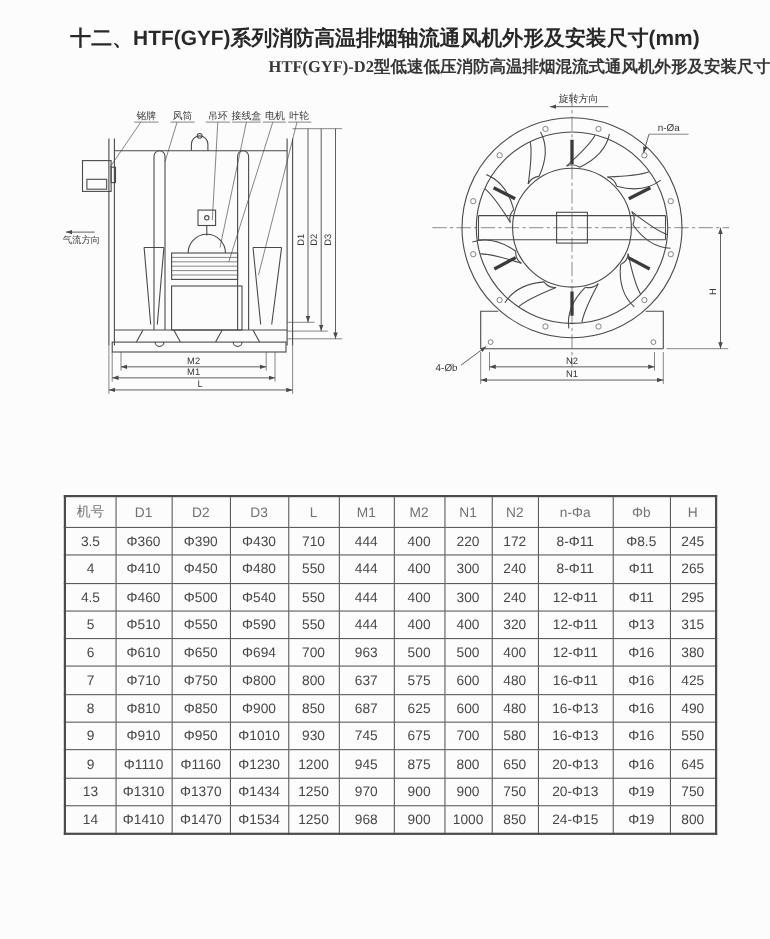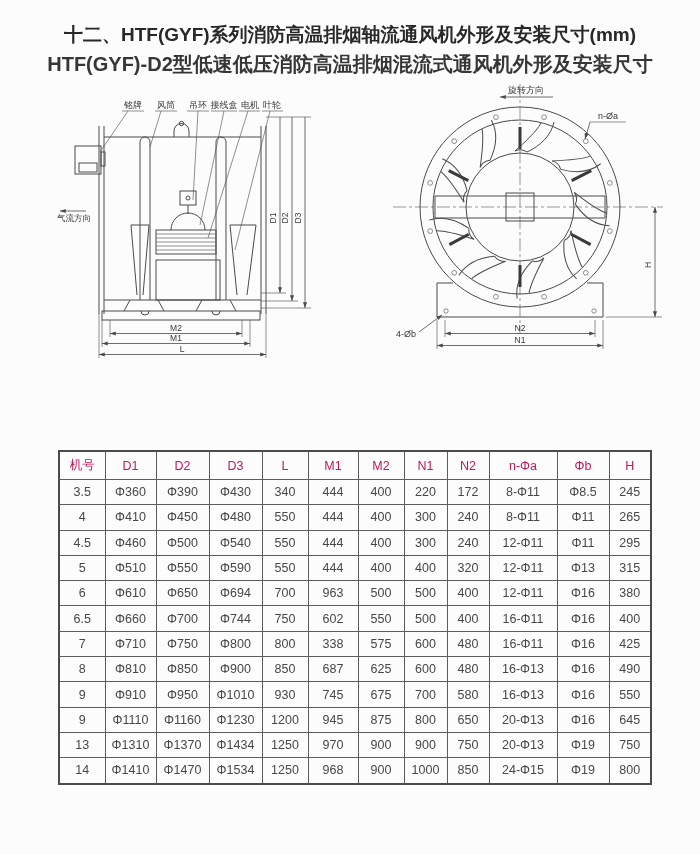--- a/index.html
+++ b/index.html
@@ -1,35 +1,35 @@
 <!DOCTYPE html>
 <html><head>
 <meta charset="utf-8">
 <style>
   html,body{margin:0;padding:0;background:#e8e8e8;}
   .page{position:relative;width:700px;height:854px;background:#fcfcfc;overflow:hidden;
         font-family:"Liberation Sans",sans-serif;color:#333;}
   .title{position:absolute;top:22px;left:0;width:100%;text-align:center;
          font-size:19px;font-weight:bold;color:#282828;letter-spacing:0px;}
-  .subtitle{position:absolute;top:51px;left:0;width:100%;text-align:center;
-            font-family:Liberation Sans, sans-serif;font-size:20px;font-weight:600;color:#363636;}
+  .subtitle{position:absolute;top:51px;left:0;width:100%;text-align:right;
+            font-family:Liberation Serif, serif;font-size:15px;font-weight:600;color:#363636;}
   svg.draw{position:absolute;}
   svg.draw .ln{stroke:#4a4a4a;stroke-width:1;fill:none;}
   svg.draw .thin{stroke:#555;stroke-width:.65;fill:none;}
   svg.draw .dim{stroke:#4a4a4a;stroke-width:.8;fill:none;}
   svg.draw .cl{stroke:#6a6a6a;stroke-width:.7;fill:none;stroke-dasharray:13 3 3 3;}
   svg.draw .bold{stroke:#3a3a3a;stroke-width:3;fill:none;}
   svg.draw text{fill:#383838;font-family:"Liberation Sans",sans-serif;}
   .t9{font-size:9px;} .t8{font-size:8.5px;}
   .dims-table{position:absolute;left:58px;top:450px;width:592px;border-collapse:collapse;
               table-layout:fixed;font-size:12.5px;color:#474747;
               border:2px solid #4b4b4b;}
   .dims-table th,.dims-table td{border:1px solid #5c5c5c;text-align:center;vertical-align:middle;
               padding:0;white-space:nowrap;overflow:hidden;font-weight:normal;}
-  .dims-table thead th{height:27px;color:#be185d;}
+  .dims-table thead th{height:27px;color:#737373;}
   .dims-table tbody td{height:24.3px;}
 </style>
 </head>
 <body>
 
 <div class="page">
 
   <div class="title">十二、HTF(GYF)系列消防高温排烟轴流通风机外形及安装尺寸(mm)</div>
   <div class="subtitle">HTF(GYF)-D2型低速低压消防高温排烟混流式通风机外形及安装尺寸</div>
 
@@ -259,21 +259,21 @@
           <th>Φb</th>
           <th>H</th>
         </tr>
       </thead>
     <tbody>
         <tr>
           <td>3.5</td>
           <td>Φ360</td>
           <td>Φ390</td>
           <td>Φ430</td>
-          <td>340</td>
+          <td>710</td>
           <td>444</td>
           <td>400</td>
           <td>220</td>
           <td>172</td>
           <td>8-Φ11</td>
           <td>Φ8.5</td>
           <td>245</td>
         </tr>
         <tr>
           <td>4</td>
@@ -325,40 +325,26 @@
           <td>700</td>
           <td>963</td>
           <td>500</td>
           <td>500</td>
           <td>400</td>
           <td>12-Φ11</td>
           <td>Φ16</td>
           <td>380</td>
         </tr>
         <tr>
-          <td>6.5</td>
-          <td>Φ660</td>
-          <td>Φ700</td>
-          <td>Φ744</td>
-          <td>750</td>
-          <td>602</td>
-          <td>550</td>
-          <td>500</td>
-          <td>400</td>
-          <td>16-Φ11</td>
-          <td>Φ16</td>
-          <td>400</td>
-        </tr>
-        <tr>
           <td>7</td>
           <td>Φ710</td>
           <td>Φ750</td>
           <td>Φ800</td>
           <td>800</td>
-          <td>338</td>
+          <td>637</td>
           <td>575</td>
           <td>600</td>
           <td>480</td>
           <td>16-Φ11</td>
           <td>Φ16</td>
           <td>425</td>
         </tr>
         <tr>
           <td>8</td>
           <td>Φ810</td>

